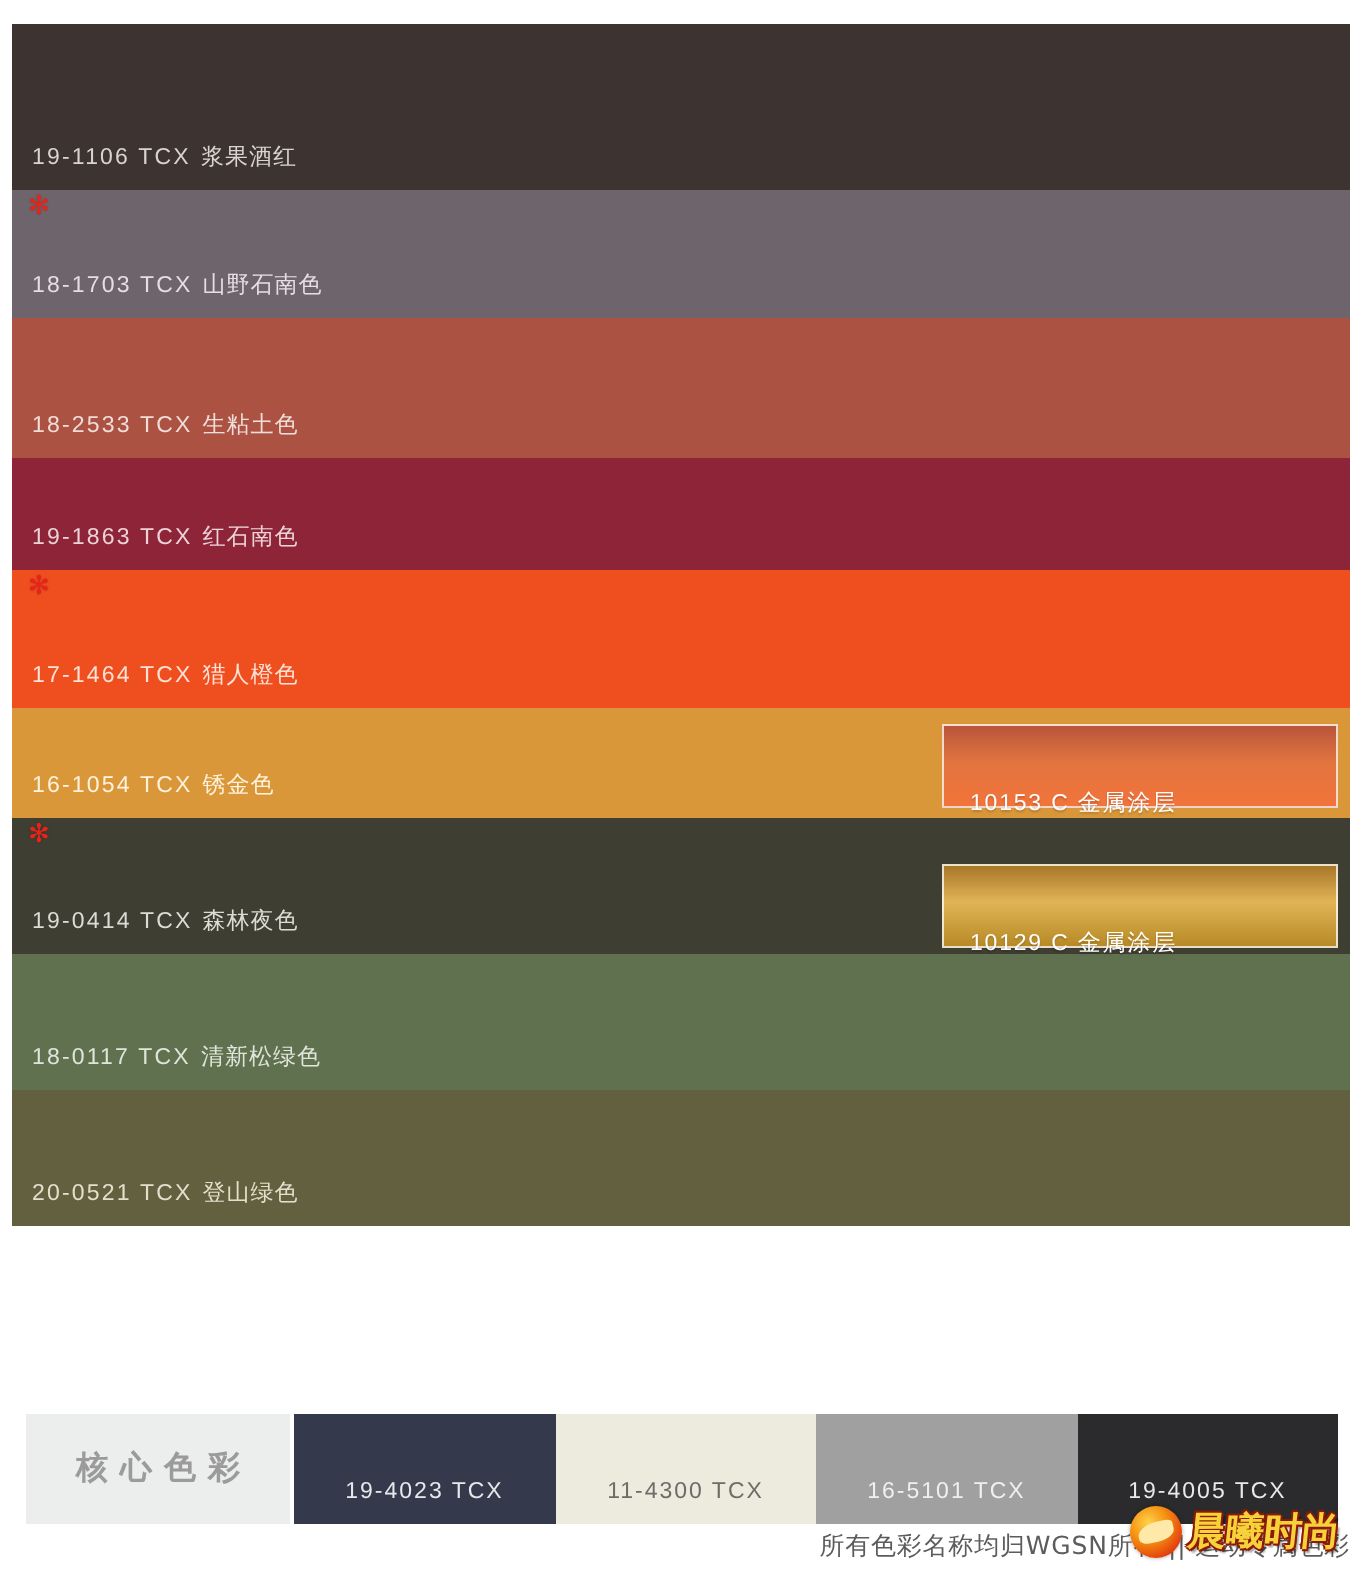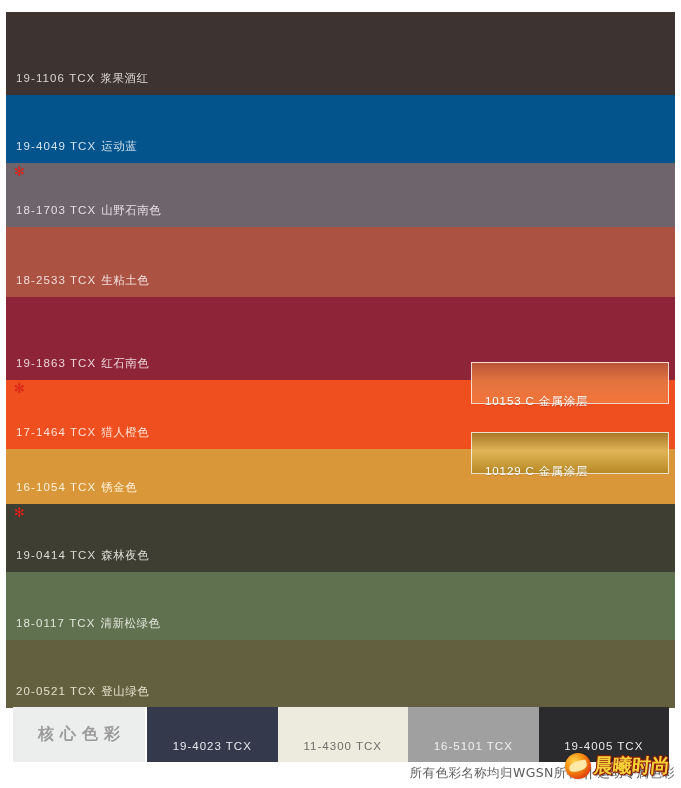--- a/index.html
+++ b/index.html
@@ -174,31 +174,28 @@
 </style>
 </head>
 <body>
 
 <div id="palette-page">
 
   <div id="color-bands">
       <div class="color-band" style="height: 83px; background: rgb(61, 51, 48);">
         <div class="band-label" style="color: rgb(217, 212, 210);"><span class="code">19-1106 TCX</span><span class="cname">浆果酒红</span></div>
       </div>
-      <div class="color-band" style="height: 68px; background: rgb(3, 84, 140);">
-        <div class="band-label" style="color: rgb(207, 224, 236);"><span class="code">19-4049 TCX</span><span class="cname">运动蓝</span></div>
-      </div>
       <div class="color-band" style="height: 64px; background: rgb(109, 100, 108);">
         <span class="band-star">✻</span>
         <div class="band-label" style="color: rgb(227, 223, 226);"><span class="code">18-1703 TCX</span><span class="cname">山野石南色</span></div>
       </div>
       <div class="color-band" style="height: 70px; background: rgb(171, 82, 67);">
         <div class="band-label" style="color: rgb(240, 221, 216);"><span class="code">18-2533 TCX</span><span class="cname">生粘土色</span></div>
       </div>
-      <div class="color-band" style="height: 83px; background: rgb(142, 36, 56);">
+      <div class="color-band" style="height: 56px; background: rgb(142, 36, 56);">
         <div class="band-label" style="color: rgb(235, 211, 216);"><span class="code">19-1863 TCX</span><span class="cname">红石南色</span></div>
       </div>
       <div class="color-band" style="height: 69px; background: rgb(239, 79, 31);">
         <span class="band-star">✻</span>
         <div class="band-label" style="color: rgb(255, 226, 214);"><span class="code">17-1464 TCX</span><span class="cname">猎人橙色</span></div>
       </div>
       <div class="color-band" style="height: 55px; background: rgb(217, 151, 58);">
         <div class="band-label" style="color: rgb(255, 242, 220);"><span class="code">16-1054 TCX</span><span class="cname">锈金色</span></div>
       </div>
       <div class="color-band" style="height: 68px; background: rgb(63, 62, 51);">

